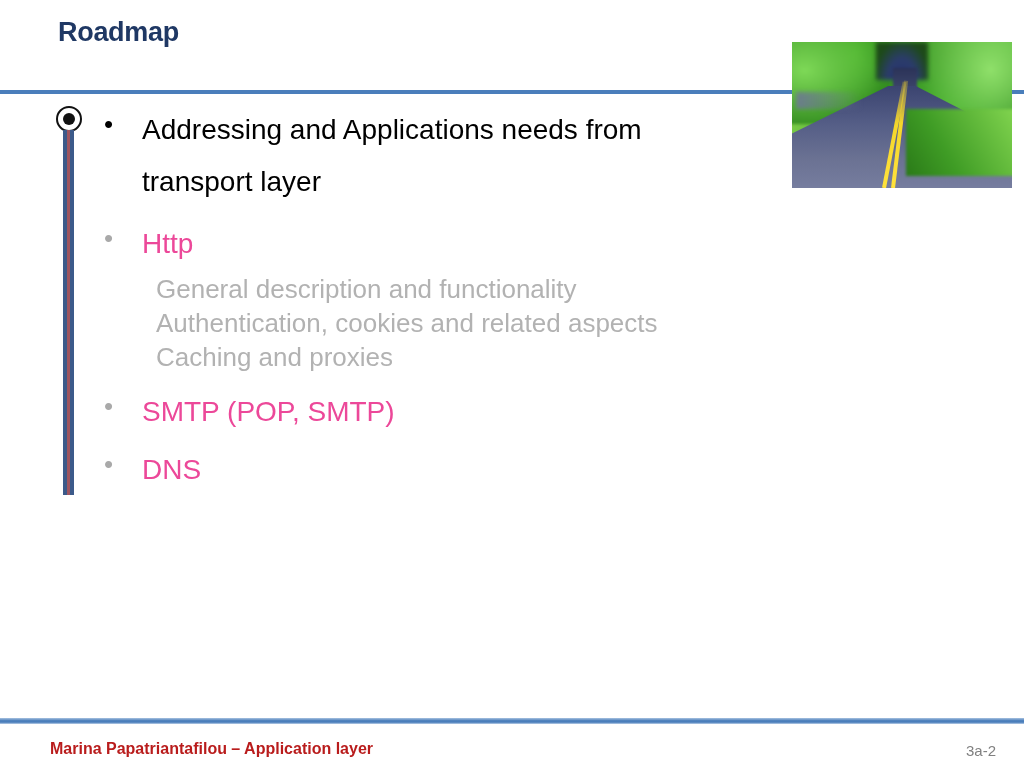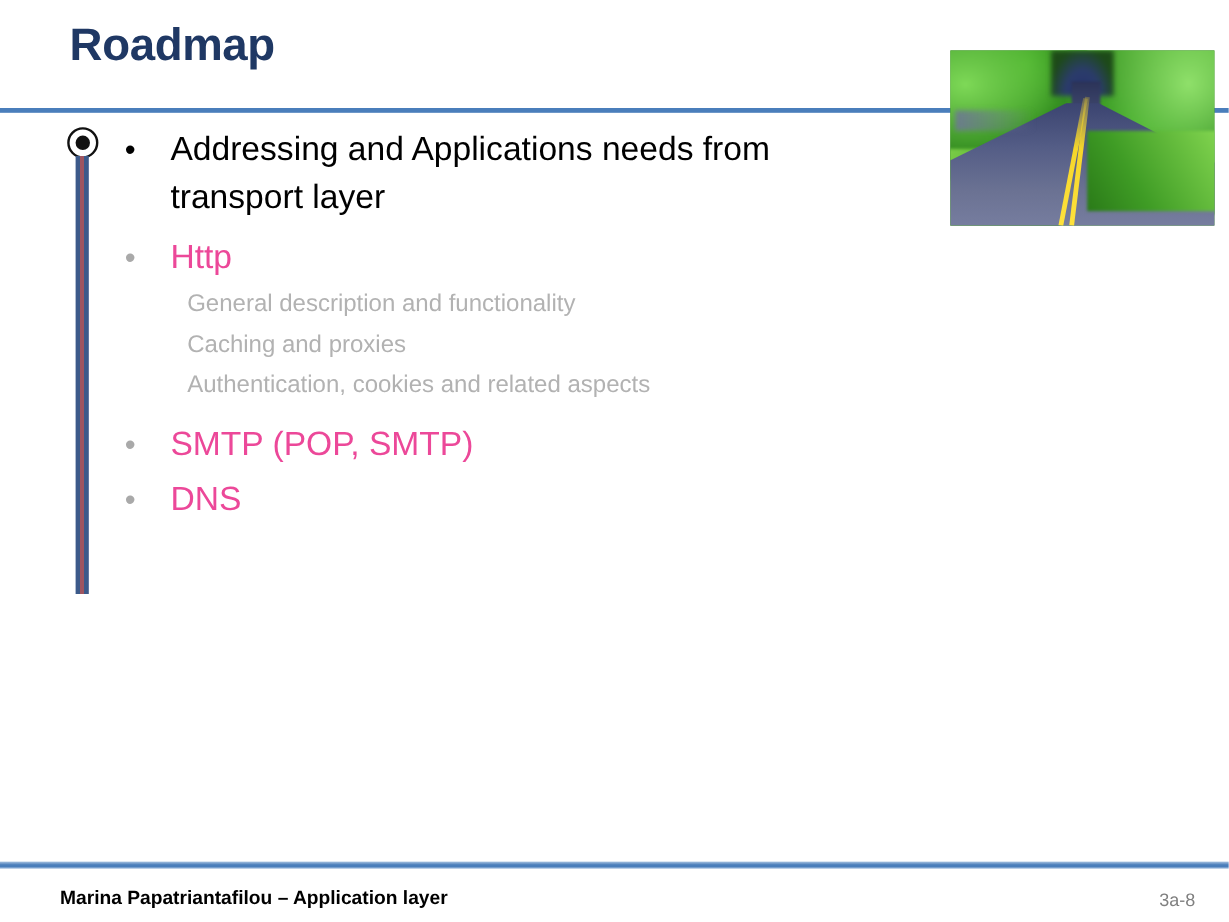--- a/index.html
+++ b/index.html
@@ -14,21 +14,21 @@
     overflow: hidden;
     font-family: "Liberation Sans", sans-serif;
     -webkit-font-smoothing: antialiased;
   }
 
   
   .slide-title {
     position: absolute;
     left: 58px;
     top: 18px;
-    font-size: 38px;
+    font-size: 27px;
     font-weight: bold;
     color: #1F3864;
     letter-spacing: -0.3px;
     line-height: 1.1;
     white-space: nowrap;
   }
 
   
   .title-rule {
     position: absolute;
@@ -196,34 +196,34 @@
   }
   .bullet-text {
     flex: 1 1 auto;
   }
 
   .lvl1 {
     margin-bottom: 2px;
   }
   .lvl1 .bullet-text {
     font-size: 28px;
-    line-height: 40px;
+    line-height: 52px;
   }
   .lvl1.dark .bullet-mark { color: #000000; }
   .lvl1.dark .bullet-text { color: #000000; }
   .lvl1.muted .bullet-mark { color: #a9a9a9; }
   .lvl1.muted .bullet-text { color: #ec4899; }
 
   .sub-list {
     margin: 0;
     padding: 0 0 0 0;
     list-style: none;
   }
   .sub-item {
-    font-size: 20px;
+    font-size: 26px;
     line-height: 34px;
     color: #b2b2b2;
     margin-left: 52px;
   }
 
   .gap-http { margin-top: 10px; }
   .gap-smtp { margin-top: 12px; }
   .gap-dns  { margin-top: 6px; }
 
   
@@ -234,21 +234,21 @@
     width: 1024px;
     height: 6px;
     background: linear-gradient(180deg, #a8c2e0 0%, #4A7EBB 45%, #4A7EBB 70%, #bcd0e8 100%);
   }
   .footer-text {
     position: absolute;
     left: 50px;
     top: 740px;
     font-size: 16px;
     font-weight: bold;
-    color: #000000;
+    color: #b91c1c;
     white-space: nowrap;
   }
   .page-number {
     position: absolute;
     left: 966px;
     top: 742px;
     font-size: 15px;
     color: #808080;
     white-space: nowrap;
   }
@@ -284,31 +284,31 @@
     <span class="bullet-mark">•</span>
     <span class="bullet-text">Addressing and Applications needs from transport layer</span>
   </div>
 
   <div class="bullet-row lvl1 muted gap-http">
     <span class="bullet-mark">•</span>
     <span class="bullet-text">Http</span>
   </div>
   <ul class="sub-list">
     <li class="sub-item">General description and functionality</li>
+    <li class="sub-item">Authentication, cookies and related aspects</li>
     <li class="sub-item">Caching and proxies</li>
-    <li class="sub-item">Authentication, cookies and related aspects</li>
   </ul>
 
   <div class="bullet-row lvl1 muted gap-smtp">
     <span class="bullet-mark">•</span>
     <span class="bullet-text">SMTP (POP, SMTP)</span>
   </div>
 
   <div class="bullet-row lvl1 muted gap-dns">
     <span class="bullet-mark">•</span>
     <span class="bullet-text">DNS</span>
   </div>
 
 </div>
 
 <div class="footer-rule"></div>
 <div class="footer-text">Marina Papatriantafilou –  Application layer</div>
-<div class="page-number">3a-8</div>
+<div class="page-number">3a-2</div>
 
 </body></html>

